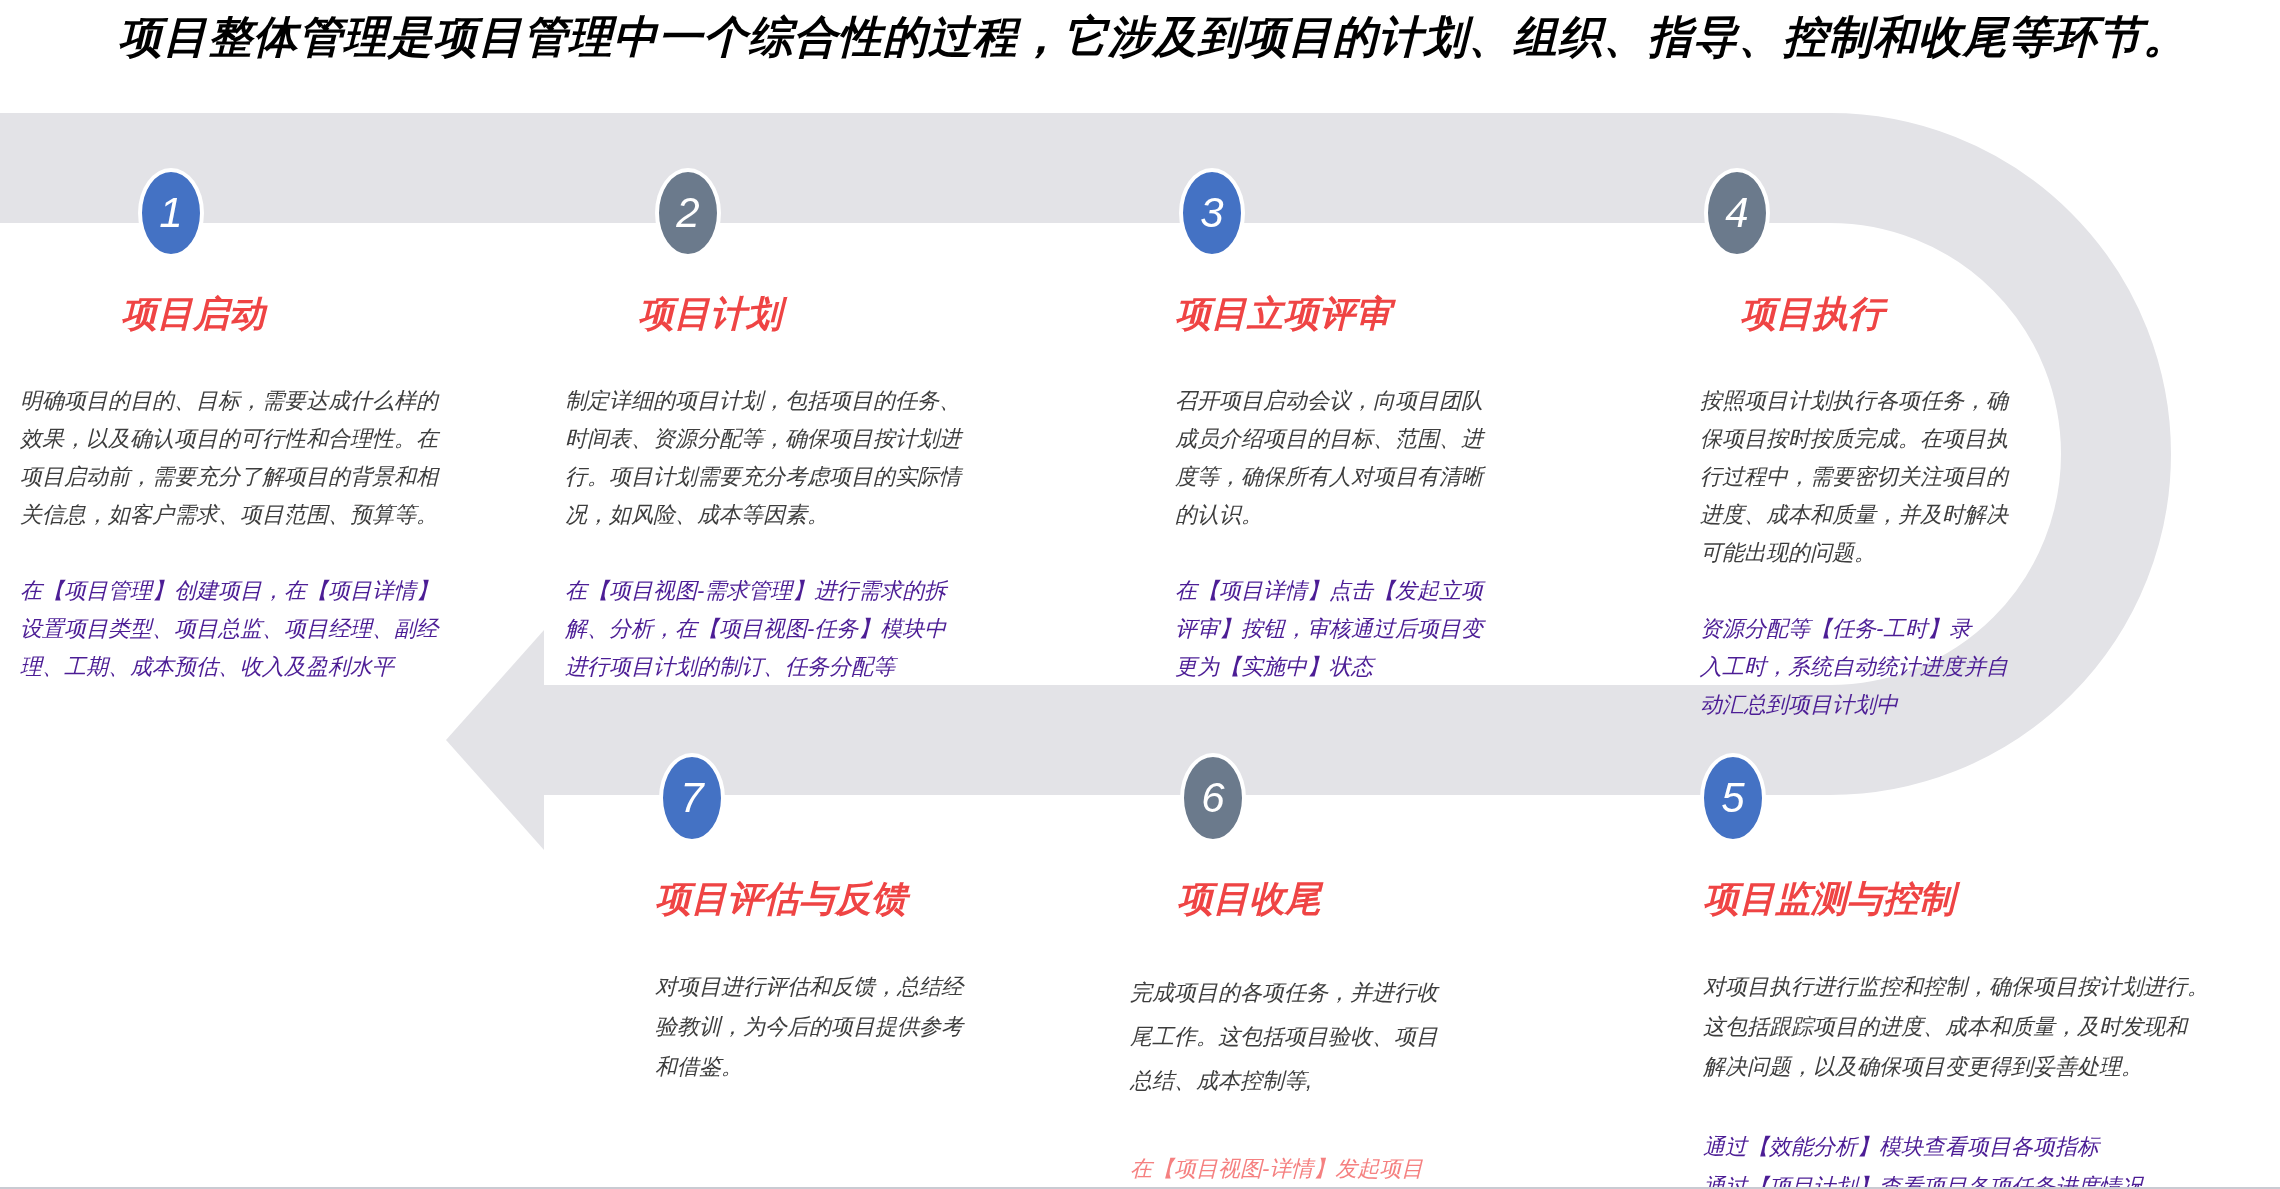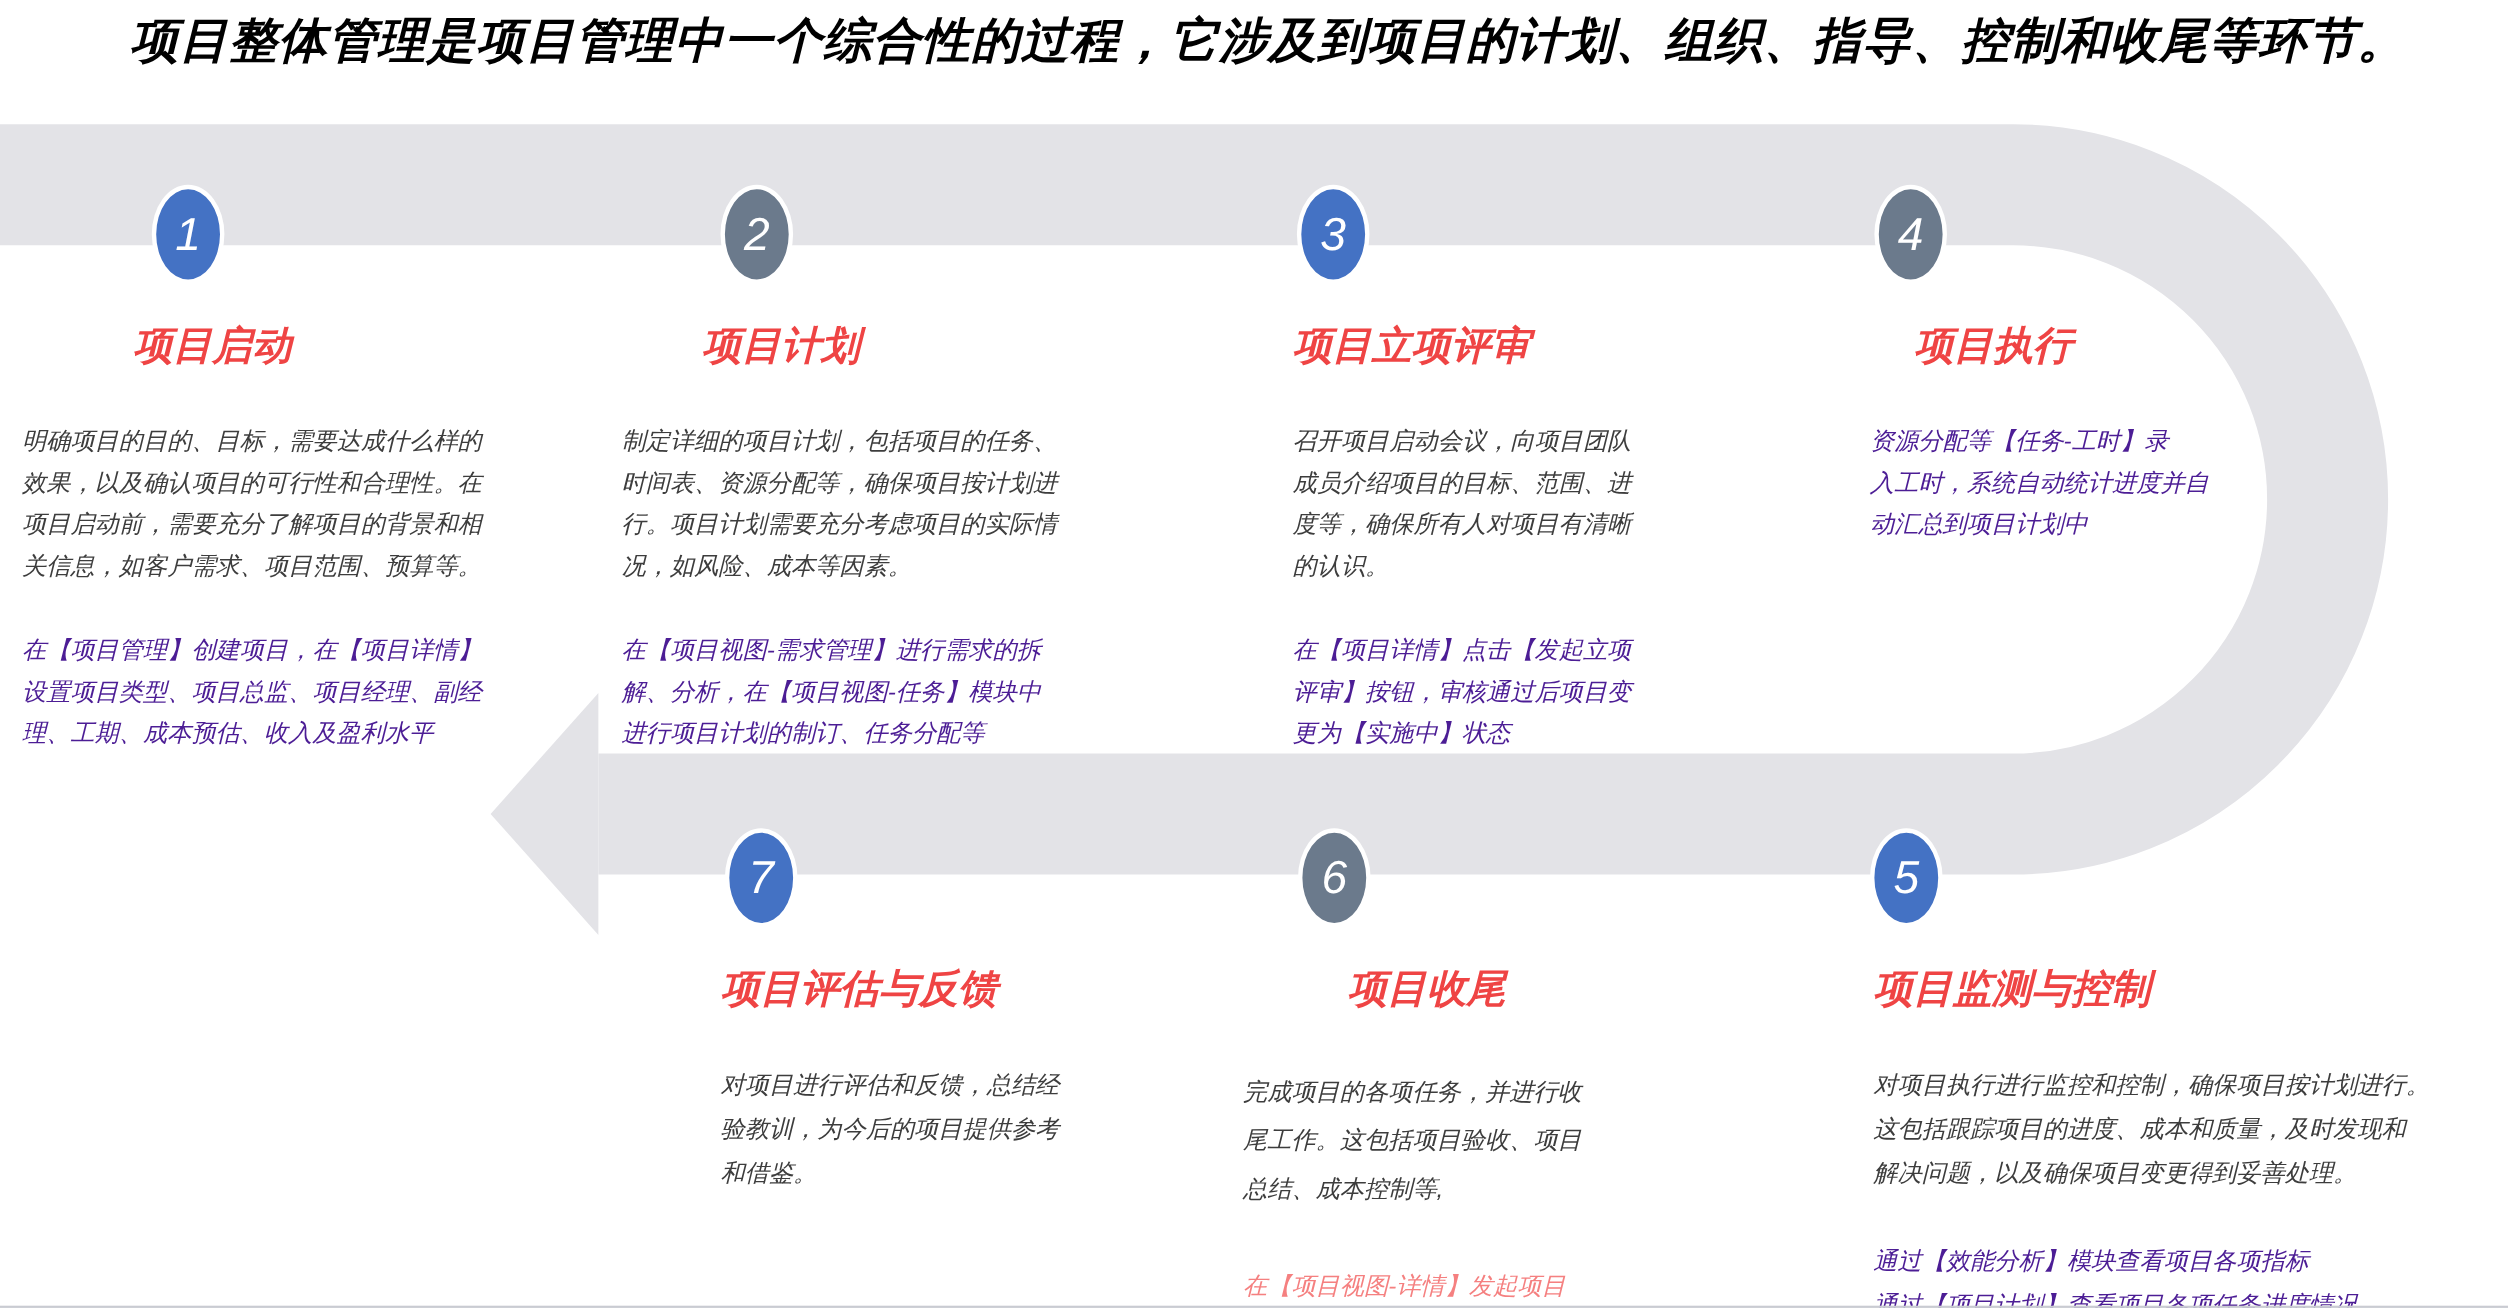--- a/index.html
+++ b/index.html
@@ -53,21 +53,21 @@
   .s4 .circle{left:1704px;top:168px;}
   .s5 .circle{left:1700px;top:753px;}
   .s6 .circle{left:1180px;top:753px;}
   .s7 .circle{left:659px;top:753px;}
 
   .s1 .step-title{left:20px;top:292px;width:346px;text-align:center;}
   .s2 .step-title{left:560px;top:292px;width:300px;text-align:center;}
   .s3 .step-title{left:1175px;top:292px;}
   .s4 .step-title{left:1700px;top:292px;margin-left:40px;}
   .s5 .step-title{left:1703px;top:877px;}
-  .s6 .step-title{left:1177px;top:877px;margin-left:48px;}
+  .s6 .step-title{left:1177px;top:877px;}
   .s7 .step-title{left:655px;top:877px;}
 
   .s1 .step-body{left:20px;top:344px;width:520px;}
   .s2 .step-body{left:565px;top:344px;width:500px;}
   .s3 .step-body{left:1175px;top:344px;width:400px;}
   .s4 .step-body{left:1700px;top:344px;width:400px;}
   .s5 .step-body{left:1703px;top:927px;width:610px;}
   .s6 .step-body{left:1130px;top:927px;width:400px;}
   .s7 .step-body{left:655px;top:927px;width:410px;}
 
@@ -127,20 +127,25 @@
       <div class="step-note" data-tone="normal">在【项目详情】点击【发起立项
 评审】按钮，审核通过后项目变
 更为【实施中】状态</div>
     </div>
   </div>
 
   <div class="step s4 row-top">
     <div class="circle" data-variant="gray">4</div>
     <div class="step-title">项目执行</div>
     <div class="step-body">
+      <div>按照项目计划执行各项任务，确
+保项目按时按质完成。在项目执
+行过程中，需要密切关注项目的
+进度、成本和质量，并及时解决
+可能出现的问题。</div>
       <div class="step-note" data-tone="normal">资源分配等【任务-工时】录
 入工时，系统自动统计进度并自
 动汇总到项目计划中</div>
     </div>
   </div>
 
   <div class="step s7 row-bottom">
     <div class="circle" data-variant="blue">7</div>
     <div class="step-title">项目评估与反馈</div>
     <div class="step-body">

